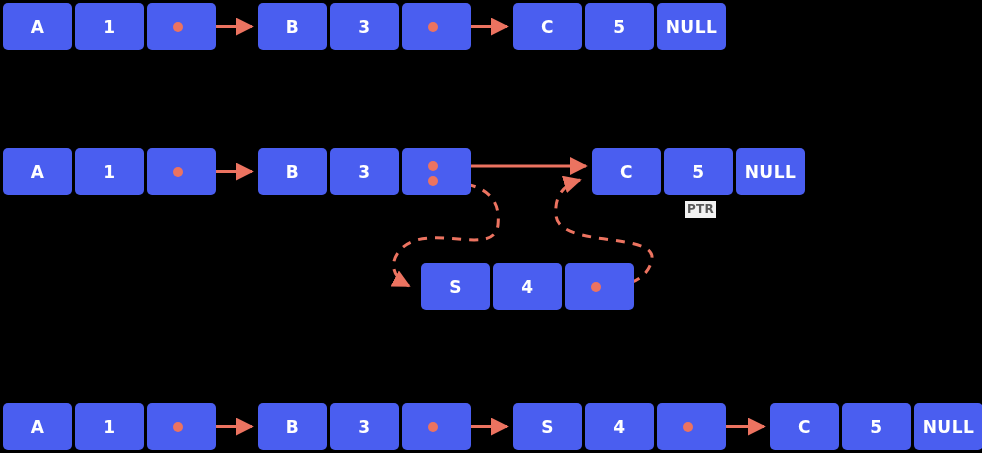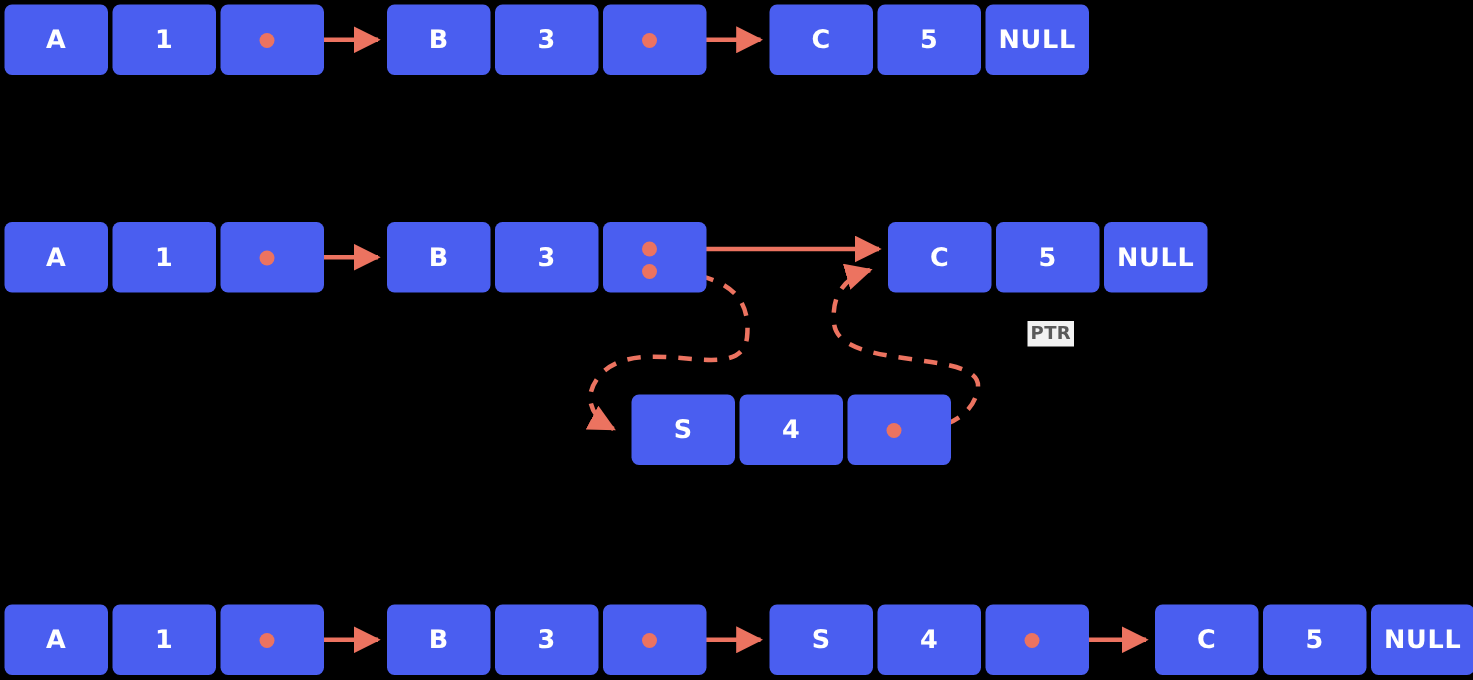--- a/index.html
+++ b/index.html
@@ -149,21 +149,21 @@
       <span class="dot" style="left:26px; top:28px;"></span>
     </div>
   </div>
 
   <div class="node" style="left:592px; top:148px;">
     <div class="cell">C</div>
     <div class="cell">5</div>
     <div class="cell">NULL</div>
   </div>
 
-  <div class="ptr-label" style="left:685px; top:214px;">PTR</div>
+  <div class="ptr-label" style="left:685px; top:201px;">PTR</div>
 
   <div class="node" style="left:421px; top:263px;">
     <div class="cell">S</div>
     <div class="cell">4</div>
     <div class="cell ptrcell">
       <span class="dot" style="left:26px; top:18.5px;"></span>
     </div>
   </div>
 
   <div class="node" style="left:3px; top:403px;">

